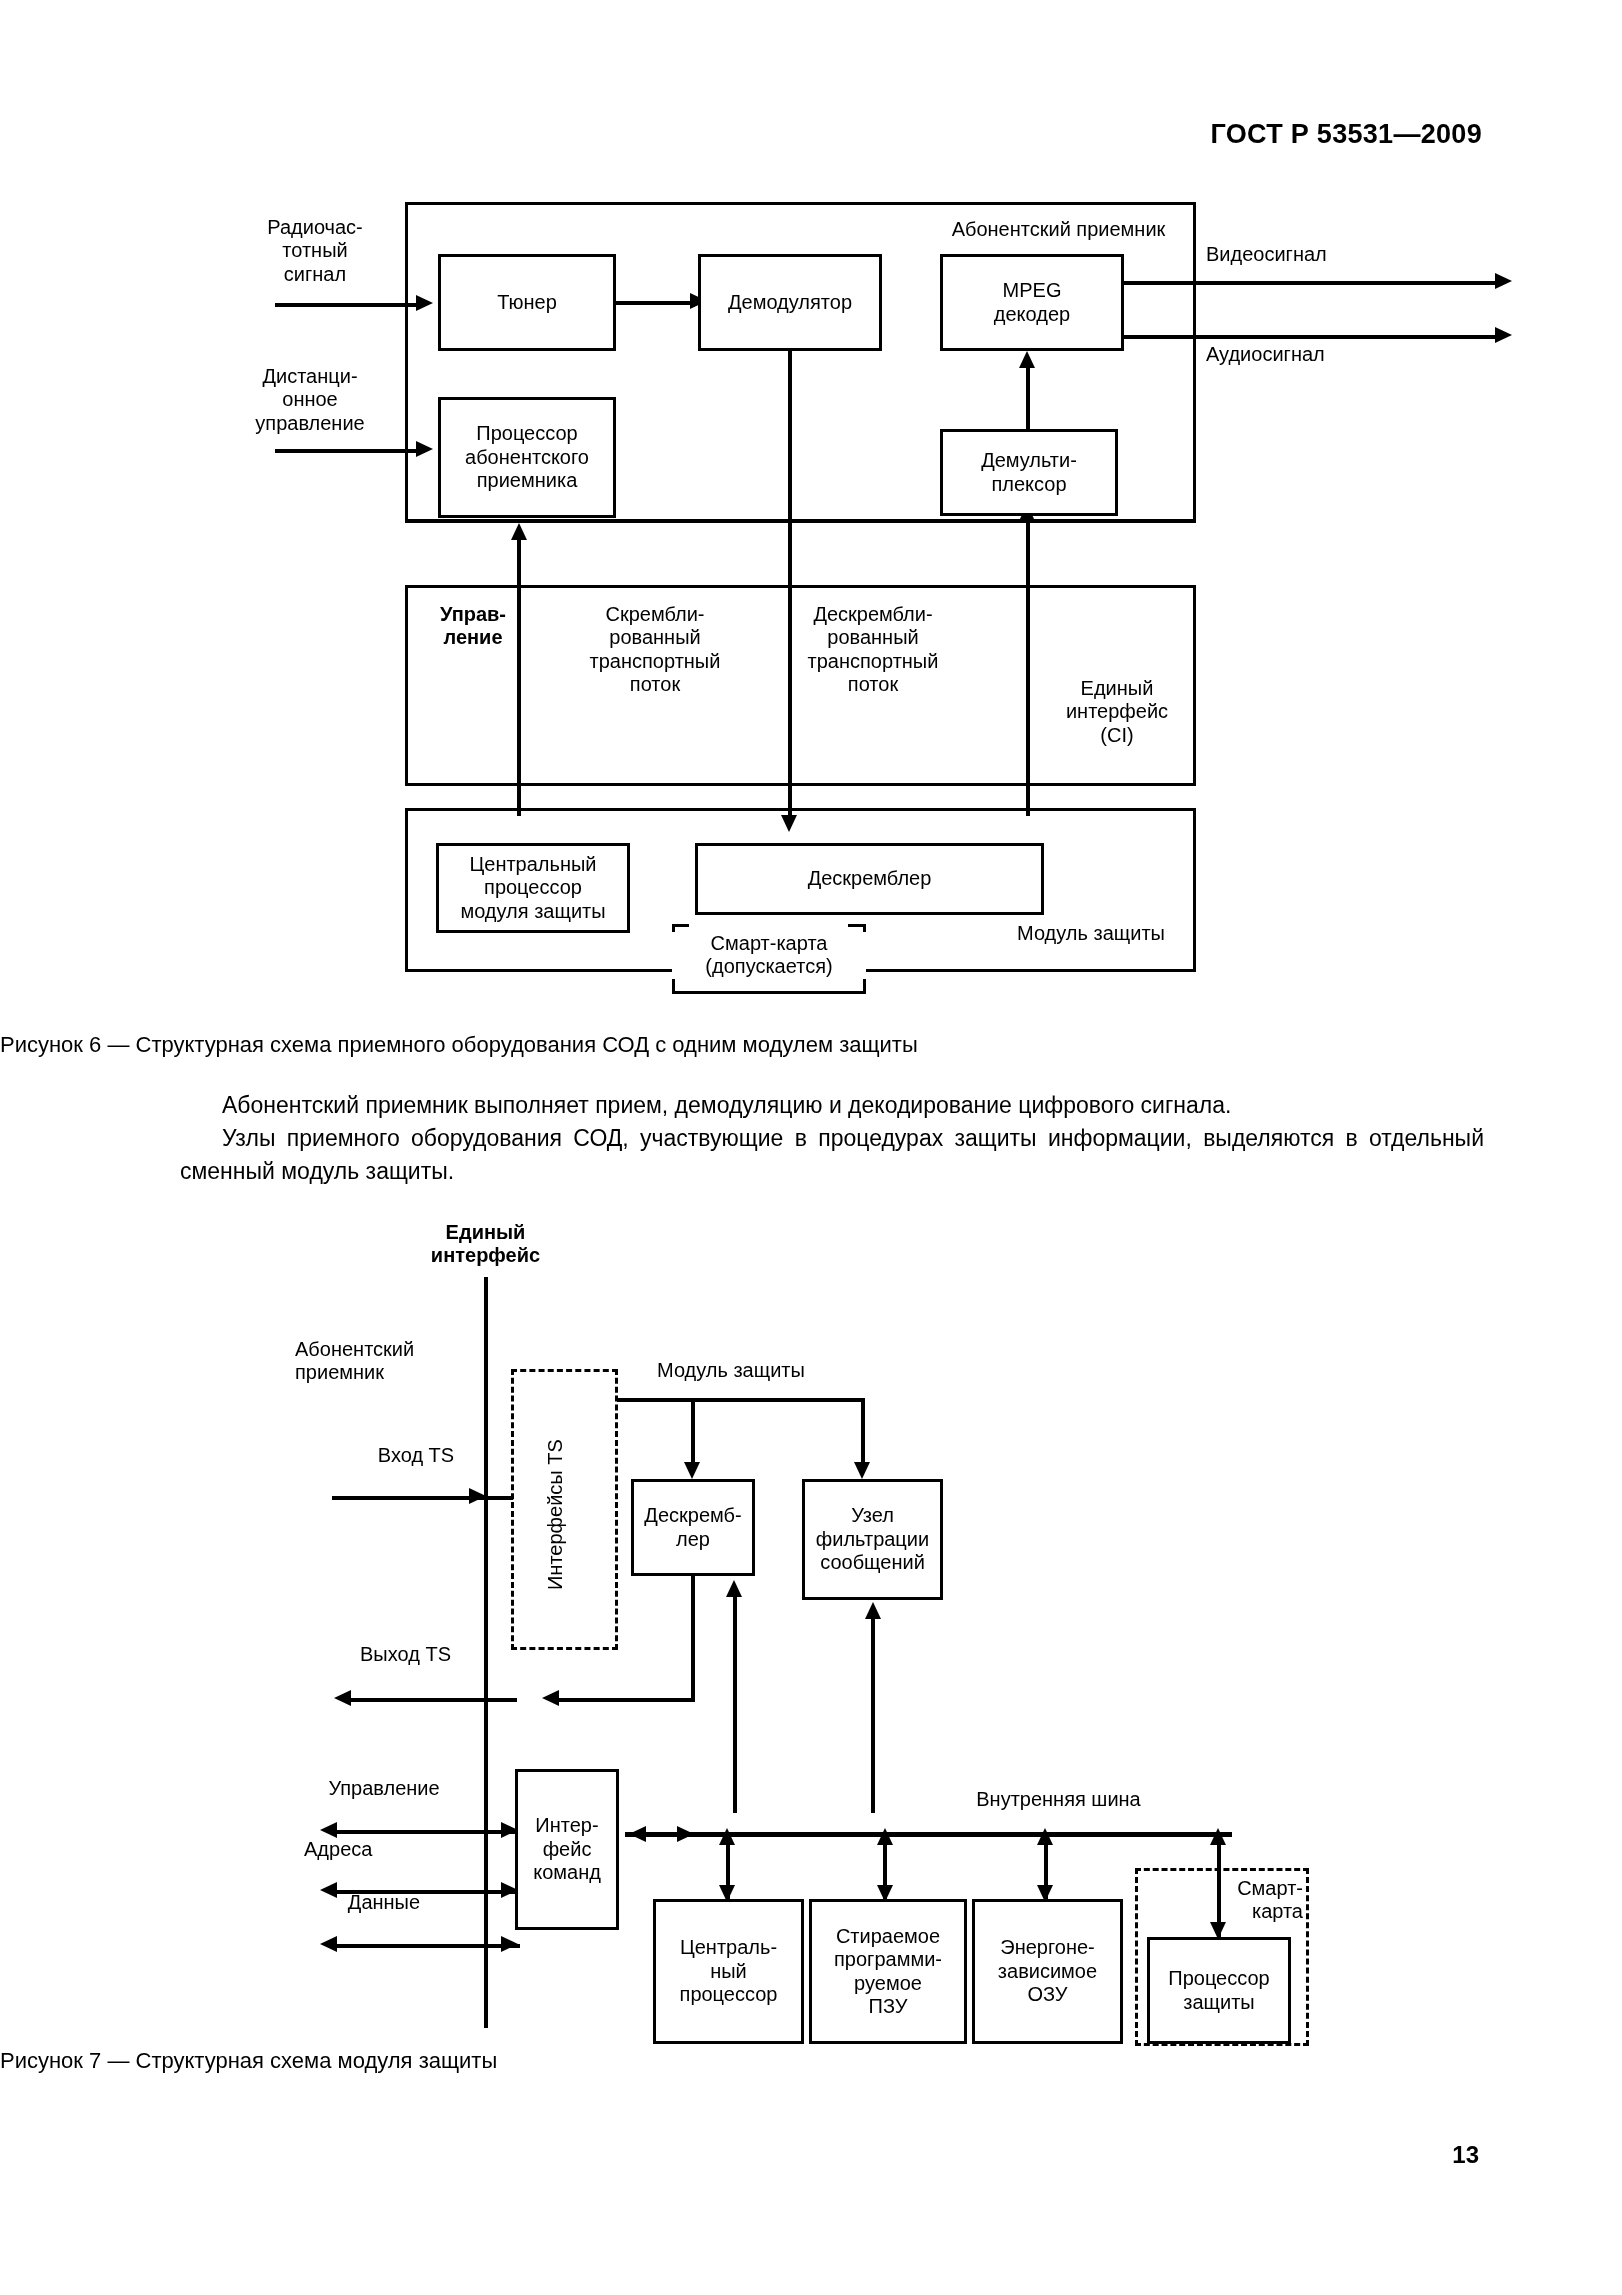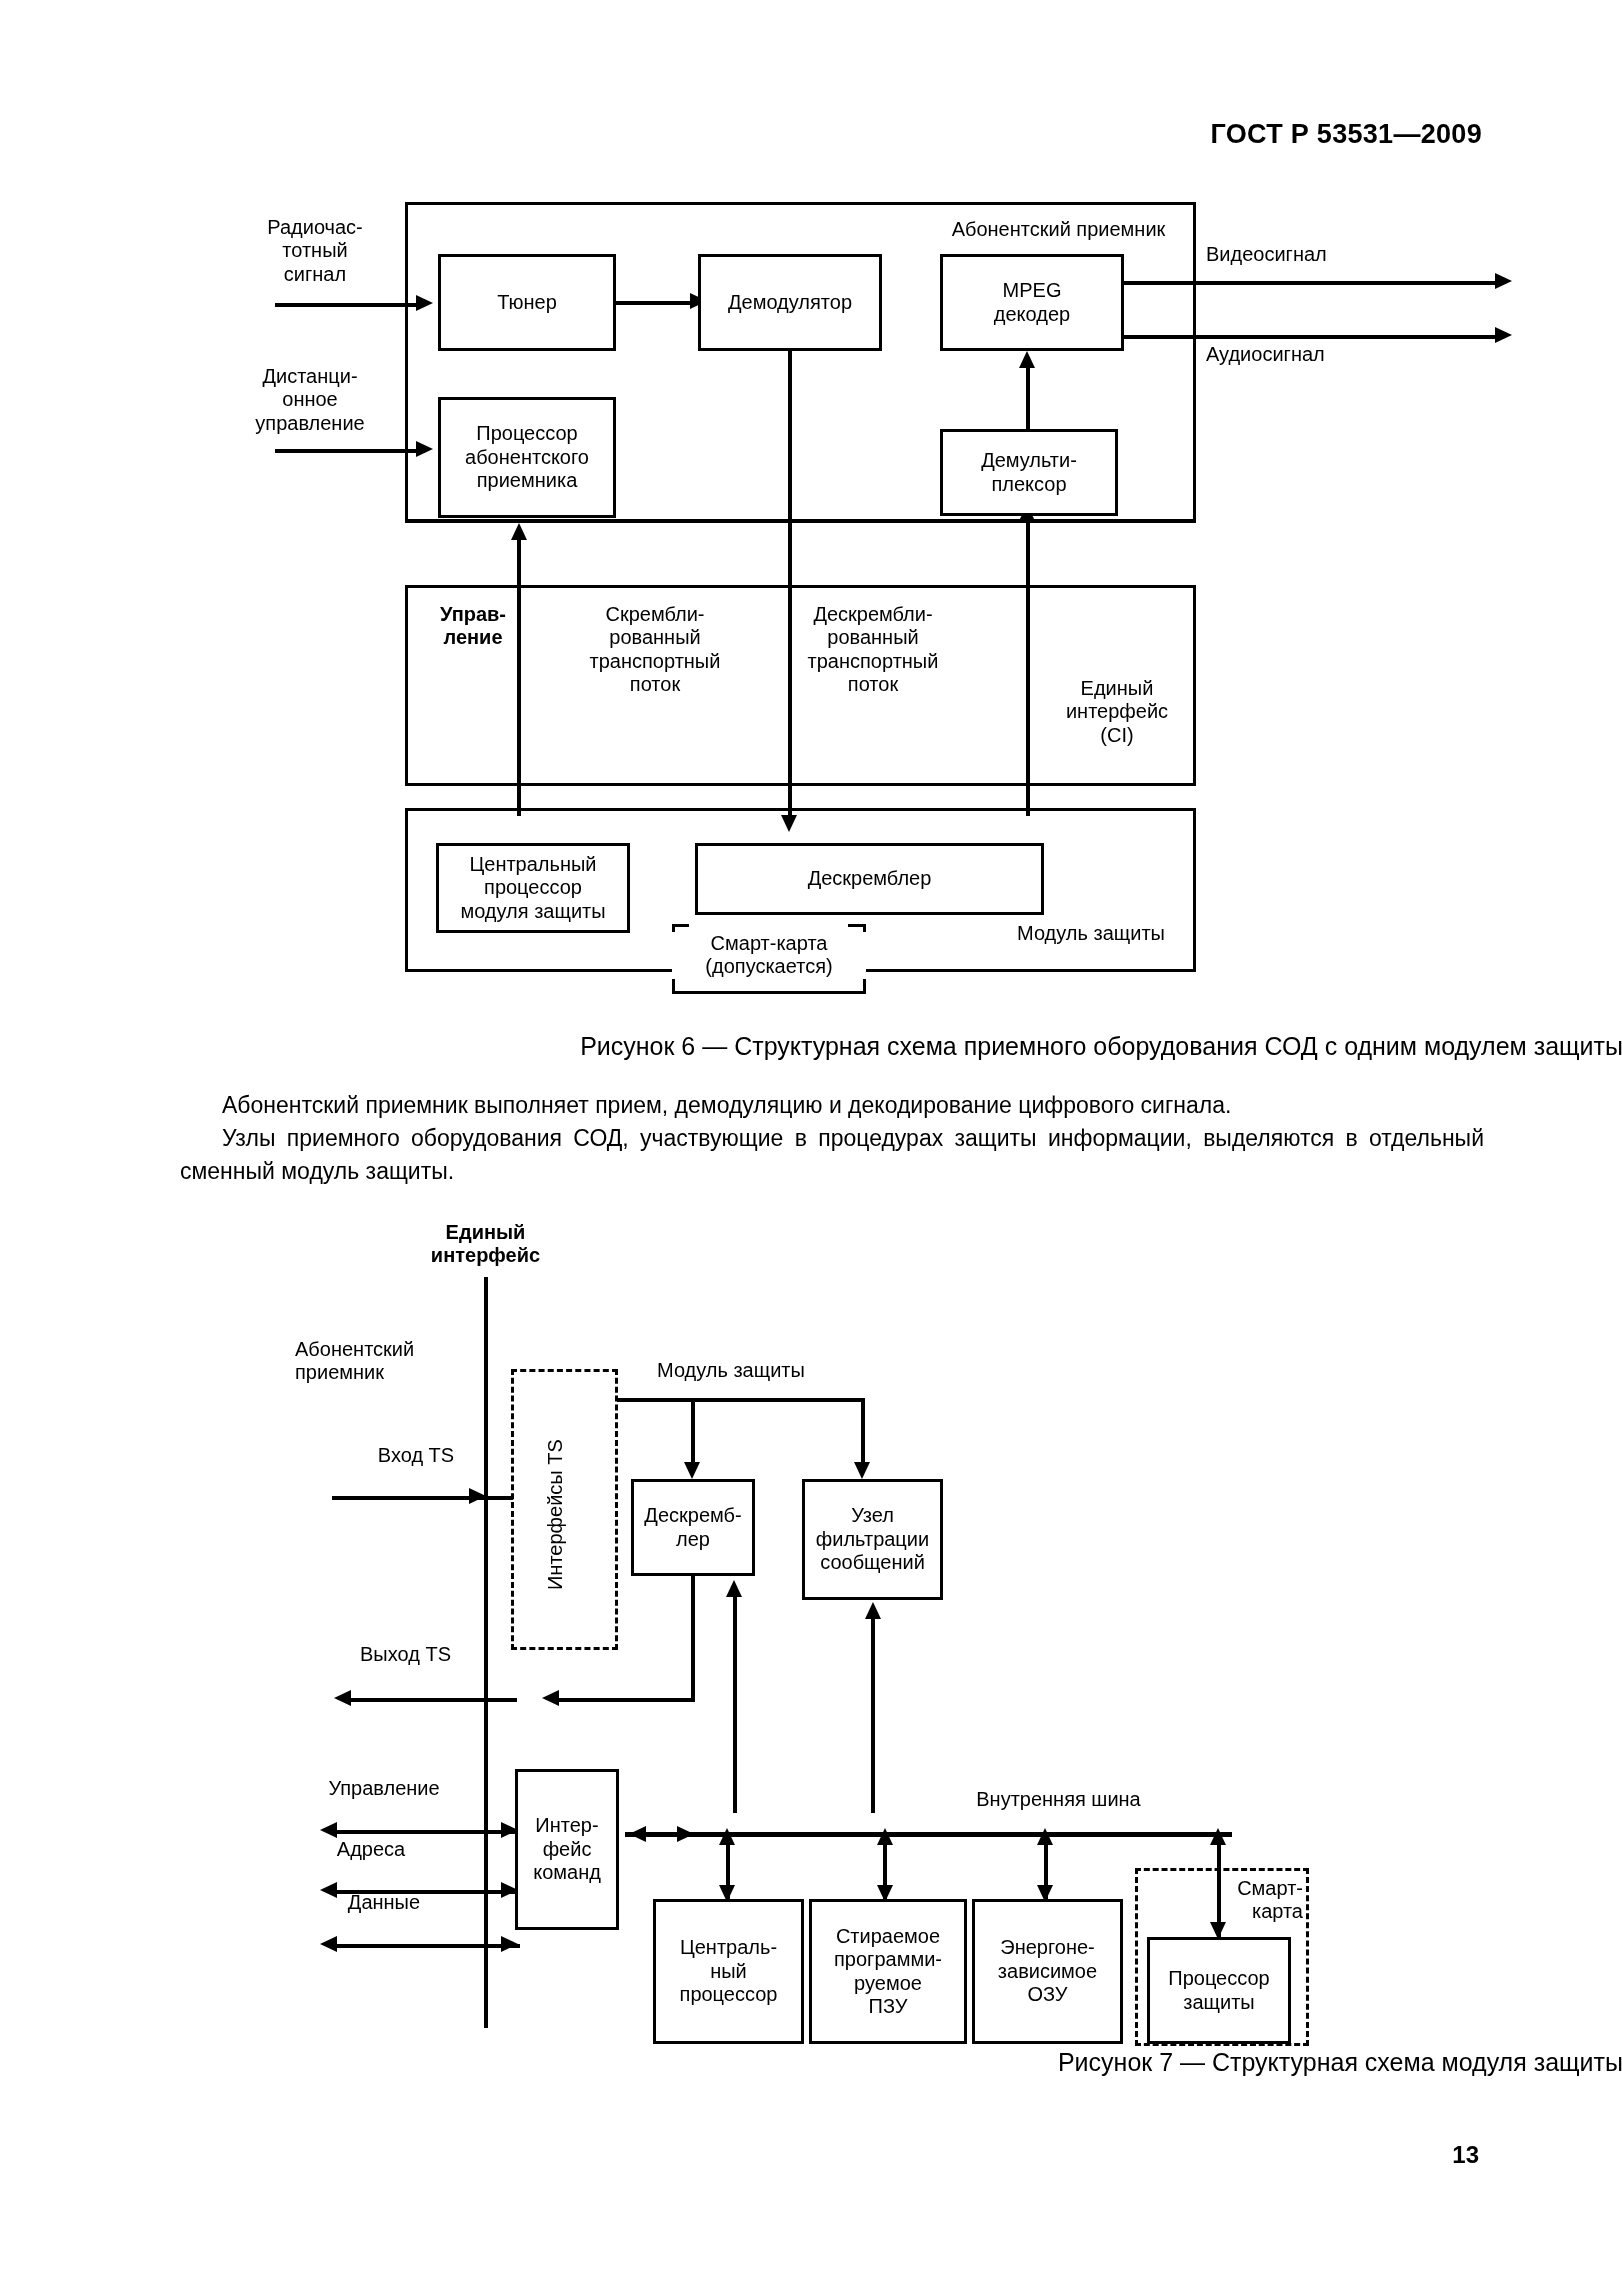--- a/index.html
+++ b/index.html
@@ -48,22 +48,22 @@
     text-align: justify;
   }
   .body-text p {
     margin: 0 0 1.3px 0;
     text-indent: 42px;
   }
   .fig-caption {
     position: absolute;
     width: 1623px;
     left: 0;
-    text-align: right;
-    font-size: 25px;
+    text-align: left;
+    font-size: 22px;
   }
 
   
   .dg { position: absolute; }
   .box {
     position: absolute;
     border: 3.4px solid #000;
     background: #fff;
     box-sizing: border-box;
     display: flex;
@@ -308,21 +308,21 @@
 
     <div class="box" style="left:515px; top:1769px; width:104px; height:161px; white-space:pre-line;">Интер-
 фейс
 команд</div>
 
     <div class="lbl" style="left:287px; top:1777px; width:194px; text-align:center;">Управление</div>
     <div class="h-line" style="left:332px; top:1830px; width:188px;"></div>
     <div class="ah left" style="left:320px; top:1822px;"></div>
     <div class="ah right" style="left:501px; top:1822px;"></div>
 
-    <div class="lbl" style="left:274px; top:1838px; width:194px; text-align:center;">Адреса</div>
+    <div class="lbl" style="left:304px; top:1838px; width:194px; text-align:left;">Адреса</div>
     <div class="h-line" style="left:332px; top:1890px; width:188px;"></div>
     <div class="ah left" style="left:320px; top:1882px;"></div>
     <div class="ah right" style="left:501px; top:1882px;"></div>
 
     <div class="lbl" style="left:287px; top:1891px; width:194px; text-align:center;">Данные</div>
     <div class="h-line" style="left:332px; top:1944px; width:188px;"></div>
     <div class="ah left" style="left:320px; top:1936px;"></div>
     <div class="ah right" style="left:501px; top:1936px;"></div>
 
     <div class="box" style="left:653px; top:1899px; width:151px; height:145px; white-space:pre-line;">Централь-

